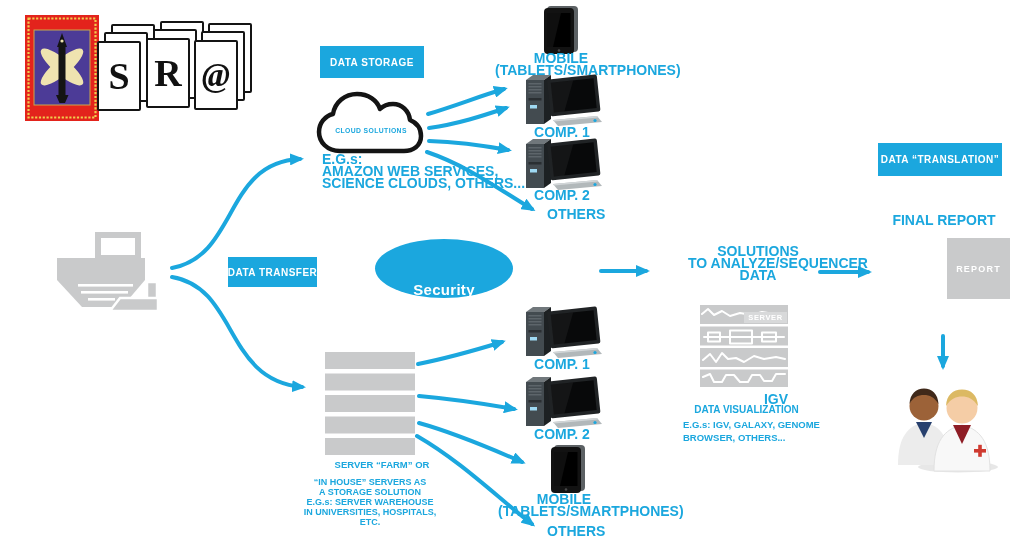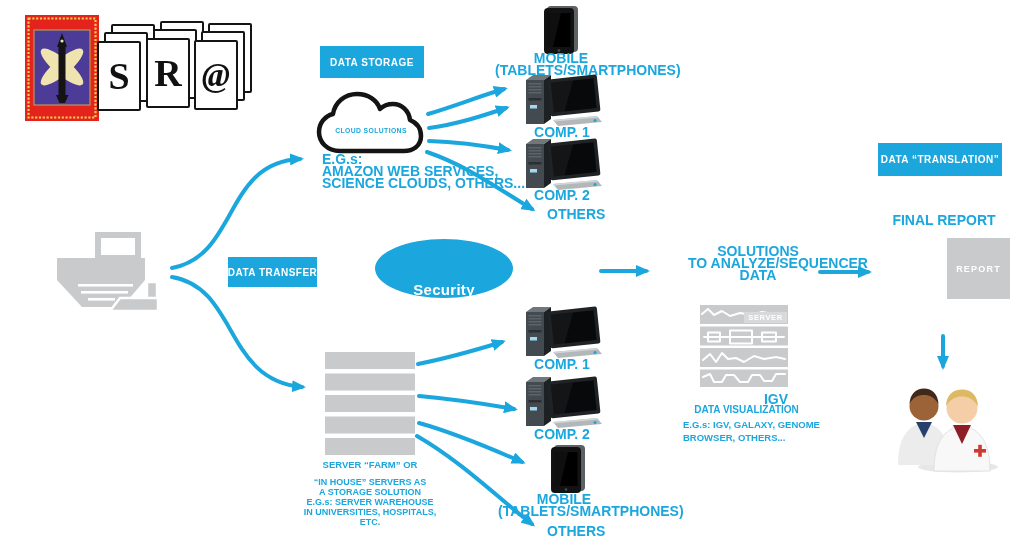--- a/index.html
+++ b/index.html
@@ -186,21 +186,21 @@
 
   <svg class="abs" style="left:325px;top:352px" width="90" height="104" viewBox="0 0 90 104">
     <g fill="#C9CACB">
       <rect x="0" y="0" width="90" height="17"></rect>
       <rect x="0" y="21.5" width="90" height="17"></rect>
       <rect x="0" y="43" width="90" height="17"></rect>
       <rect x="0" y="64.5" width="90" height="17"></rect>
       <rect x="0" y="86" width="90" height="17"></rect>
     </g>
   </svg>
-  <div class="bt s9 c nw" style="left:290px;top:460px;width:160px;font-size:9.5px">SERVER “FARM” OR</div>
+  <div class="bt s9 c nw" style="left:302px;top:460px;width:160px;font-size:9.5px">SERVER “FARM” OR</div>
   <div class="bt s9 c nw" style="left:290px;top:497px;width:160px">
     <span class="line">E.G.s: SERVER WAREHOUSE</span>
     <span class="line">IN UNIVERSITIES, HOSPITALS,</span>
     <span class="line">ETC.</span>
   </div>
   <div class="bt s9 c nw" style="left:290px;top:477px;width:160px">
     <span class="line">“IN HOUSE” SERVERS AS</span>
     <span class="line">A STORAGE SOLUTION</span>
   </div>
 

